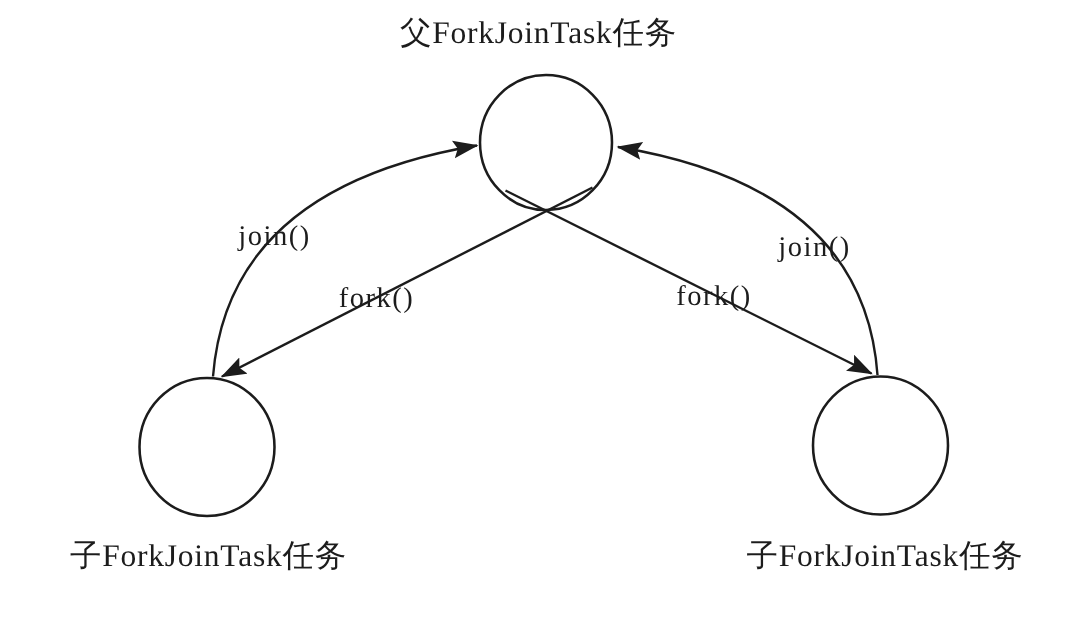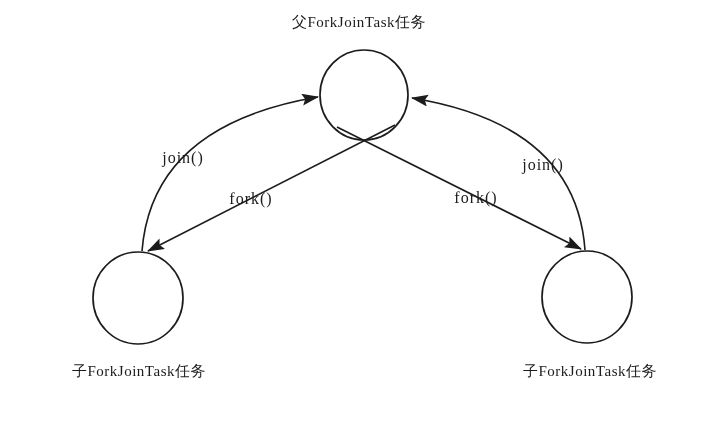--- a/index.html
+++ b/index.html
@@ -21,25 +21,25 @@
     top: 0;
   }
   .lbl {
     position: absolute;
     transform: translate(-50%, -50%);
     color: #1c1c1c;
     white-space: nowrap;
     line-height: 1;
   }
   .node-lbl {
-    font-size: 15px;
+    font-size: 21px;
     letter-spacing: 0.5px;
   }
   .edge-lbl {
-    font-size: 16px;
+    font-size: 19px;
     letter-spacing: 1px;
   }
 </style>
 </head>
 <body>
 
 <div class="canvas">
 
   <svg width="728" height="427" viewBox="0 0 728 427">
     <defs>

